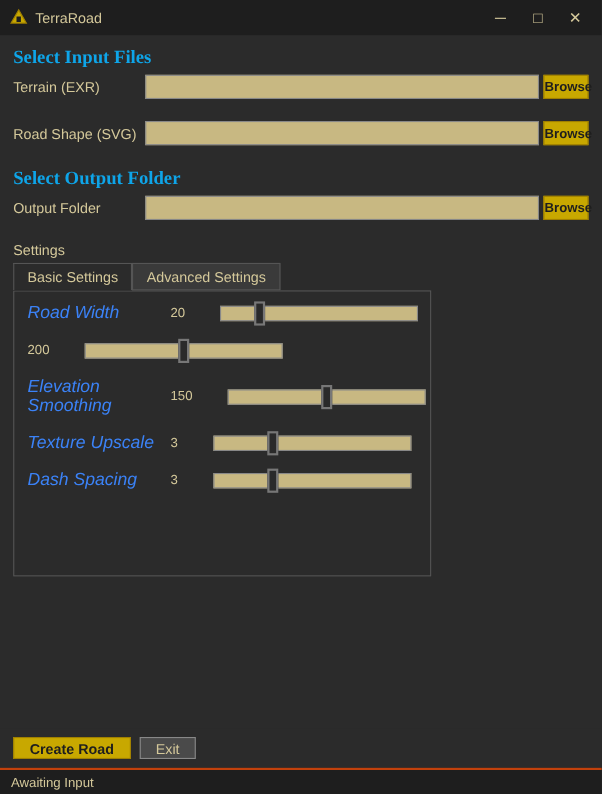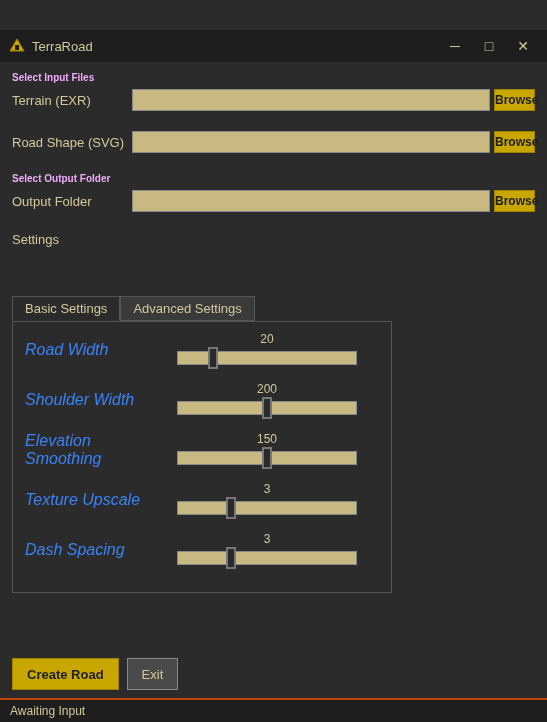--- a/index.html
+++ b/index.html
@@ -14,21 +14,20 @@
       overflow: hidden;
     }
 
     .title-bar {
       background: #1e1e1e;
       height: 32px;
       display: flex;
       align-items: center;
       padding: 0 8px;
       user-select: none;
-      margin-top: 30px;
     }
 
     .title-bar-icon {
       width: 18px;
       height: 18px;
       margin-right: 6px;
       display: flex;
       align-items: center;
       justify-content: center;
     }
@@ -55,24 +54,25 @@
       display: flex;
       align-items: center;
       justify-content: center;
     }
 
     .main-content {
       padding: 10px 12px;
     }
 
     .section-title {
-      font-size: 10px;
+      font-size: 17px;
       font-weight: bold;
-      color: #f0abfc;
+      color: #0ea5e9;
       margin-bottom: 6px;
+      font-family: Liberation Serif, serif;
     }
 
     .field-row {
       display: flex;
       align-items: center;
       margin-bottom: 20px;
     }
 
     .field-label {
       width: 120px;
@@ -114,21 +114,20 @@
       margin-bottom: 0;
     }
 
     .tab {
       padding: 4px 12px;
       cursor: pointer;
       font-size: 13px;
       border: 1px solid #555;
       background: #3a3a3a;
       color: #d4c89a;
-      margin-top: 45px;
     }
 
     .tab.active {
       background: #2b2b2b;
       border-bottom: 1px solid #2b2b2b;
       color: #d4c89a;
       z-index: 1;
     }
 
     .tab-content {
@@ -149,22 +148,23 @@
       width: 130px;
       color: #3b82f6;
       font-size: 16px;
       flex-shrink: 0;
       font-style: italic;
     }
 
     .slider-container {
       flex: 1;
       display: flex;
-      flex-direction: column;
-      align-items: center;
+      flex-direction: row;
+      align-items: center;
+      gap: 32px;
     }
 
     .slider-value {
       font-size: 12px;
       color: #d4c89a;
       margin-bottom: 2px;
       text-align: center;
     }
 
     .custom-slider {
@@ -194,21 +194,21 @@
     }
 
     .button-row {
       padding: 8px 12px;
       display: flex;
       gap: 8px;
       background: #2b2b2b;
     }
 
     .action-btn {
-      height: 32px;
+      height: 20px;
       padding: 0 14px;
       font-size: 13px;
       cursor: pointer;
       border: 1px solid #888;
     }
 
     .btn-create {
       background: #c8a800;
       color: #1e1e1e;
       font-weight: bold;
@@ -292,21 +292,20 @@
         <span class="slider-label">Road Width</span>
         <div class="slider-container">
           <div class="slider-value">20</div>
           <div class="custom-slider" style="width: 180px;">
             <div style="position: absolute; left: 0px; top: 50%; transform: translateY(-50%); width: 100%; height: 14px; background: rgb(200, 184, 130); border: 1px solid rgb(136, 136, 136);"></div>
             <div class="thumb" style="width: 10px; height: 22px; background: rgb(42, 42, 42); border: 2px solid rgb(119, 119, 119); position: absolute; top: 50%; transform: translateY(-50%); cursor: pointer; left: calc(20% - 5px); z-index: 2;"></div>
           </div>
         </div>
       </div>
       <div class="slider-row">
-        <span class="slider-label">Shoulder Width</span>
         <div class="slider-container">
           <div class="slider-value">200</div>
           <div class="custom-slider" style="width: 180px;">
             <div style="position: absolute; left: 0px; top: 50%; transform: translateY(-50%); width: 100%; height: 14px; background: rgb(200, 184, 130); border: 1px solid rgb(136, 136, 136);"></div>
             <div class="thumb" style="width: 10px; height: 22px; background: rgb(42, 42, 42); border: 2px solid rgb(119, 119, 119); position: absolute; top: 50%; transform: translateY(-50%); cursor: pointer; left: calc(50% - 5px); z-index: 2;"></div>
           </div>
         </div>
       </div>
       <div class="slider-row">
         <span class="slider-label">Elevation Smoothing</span>

